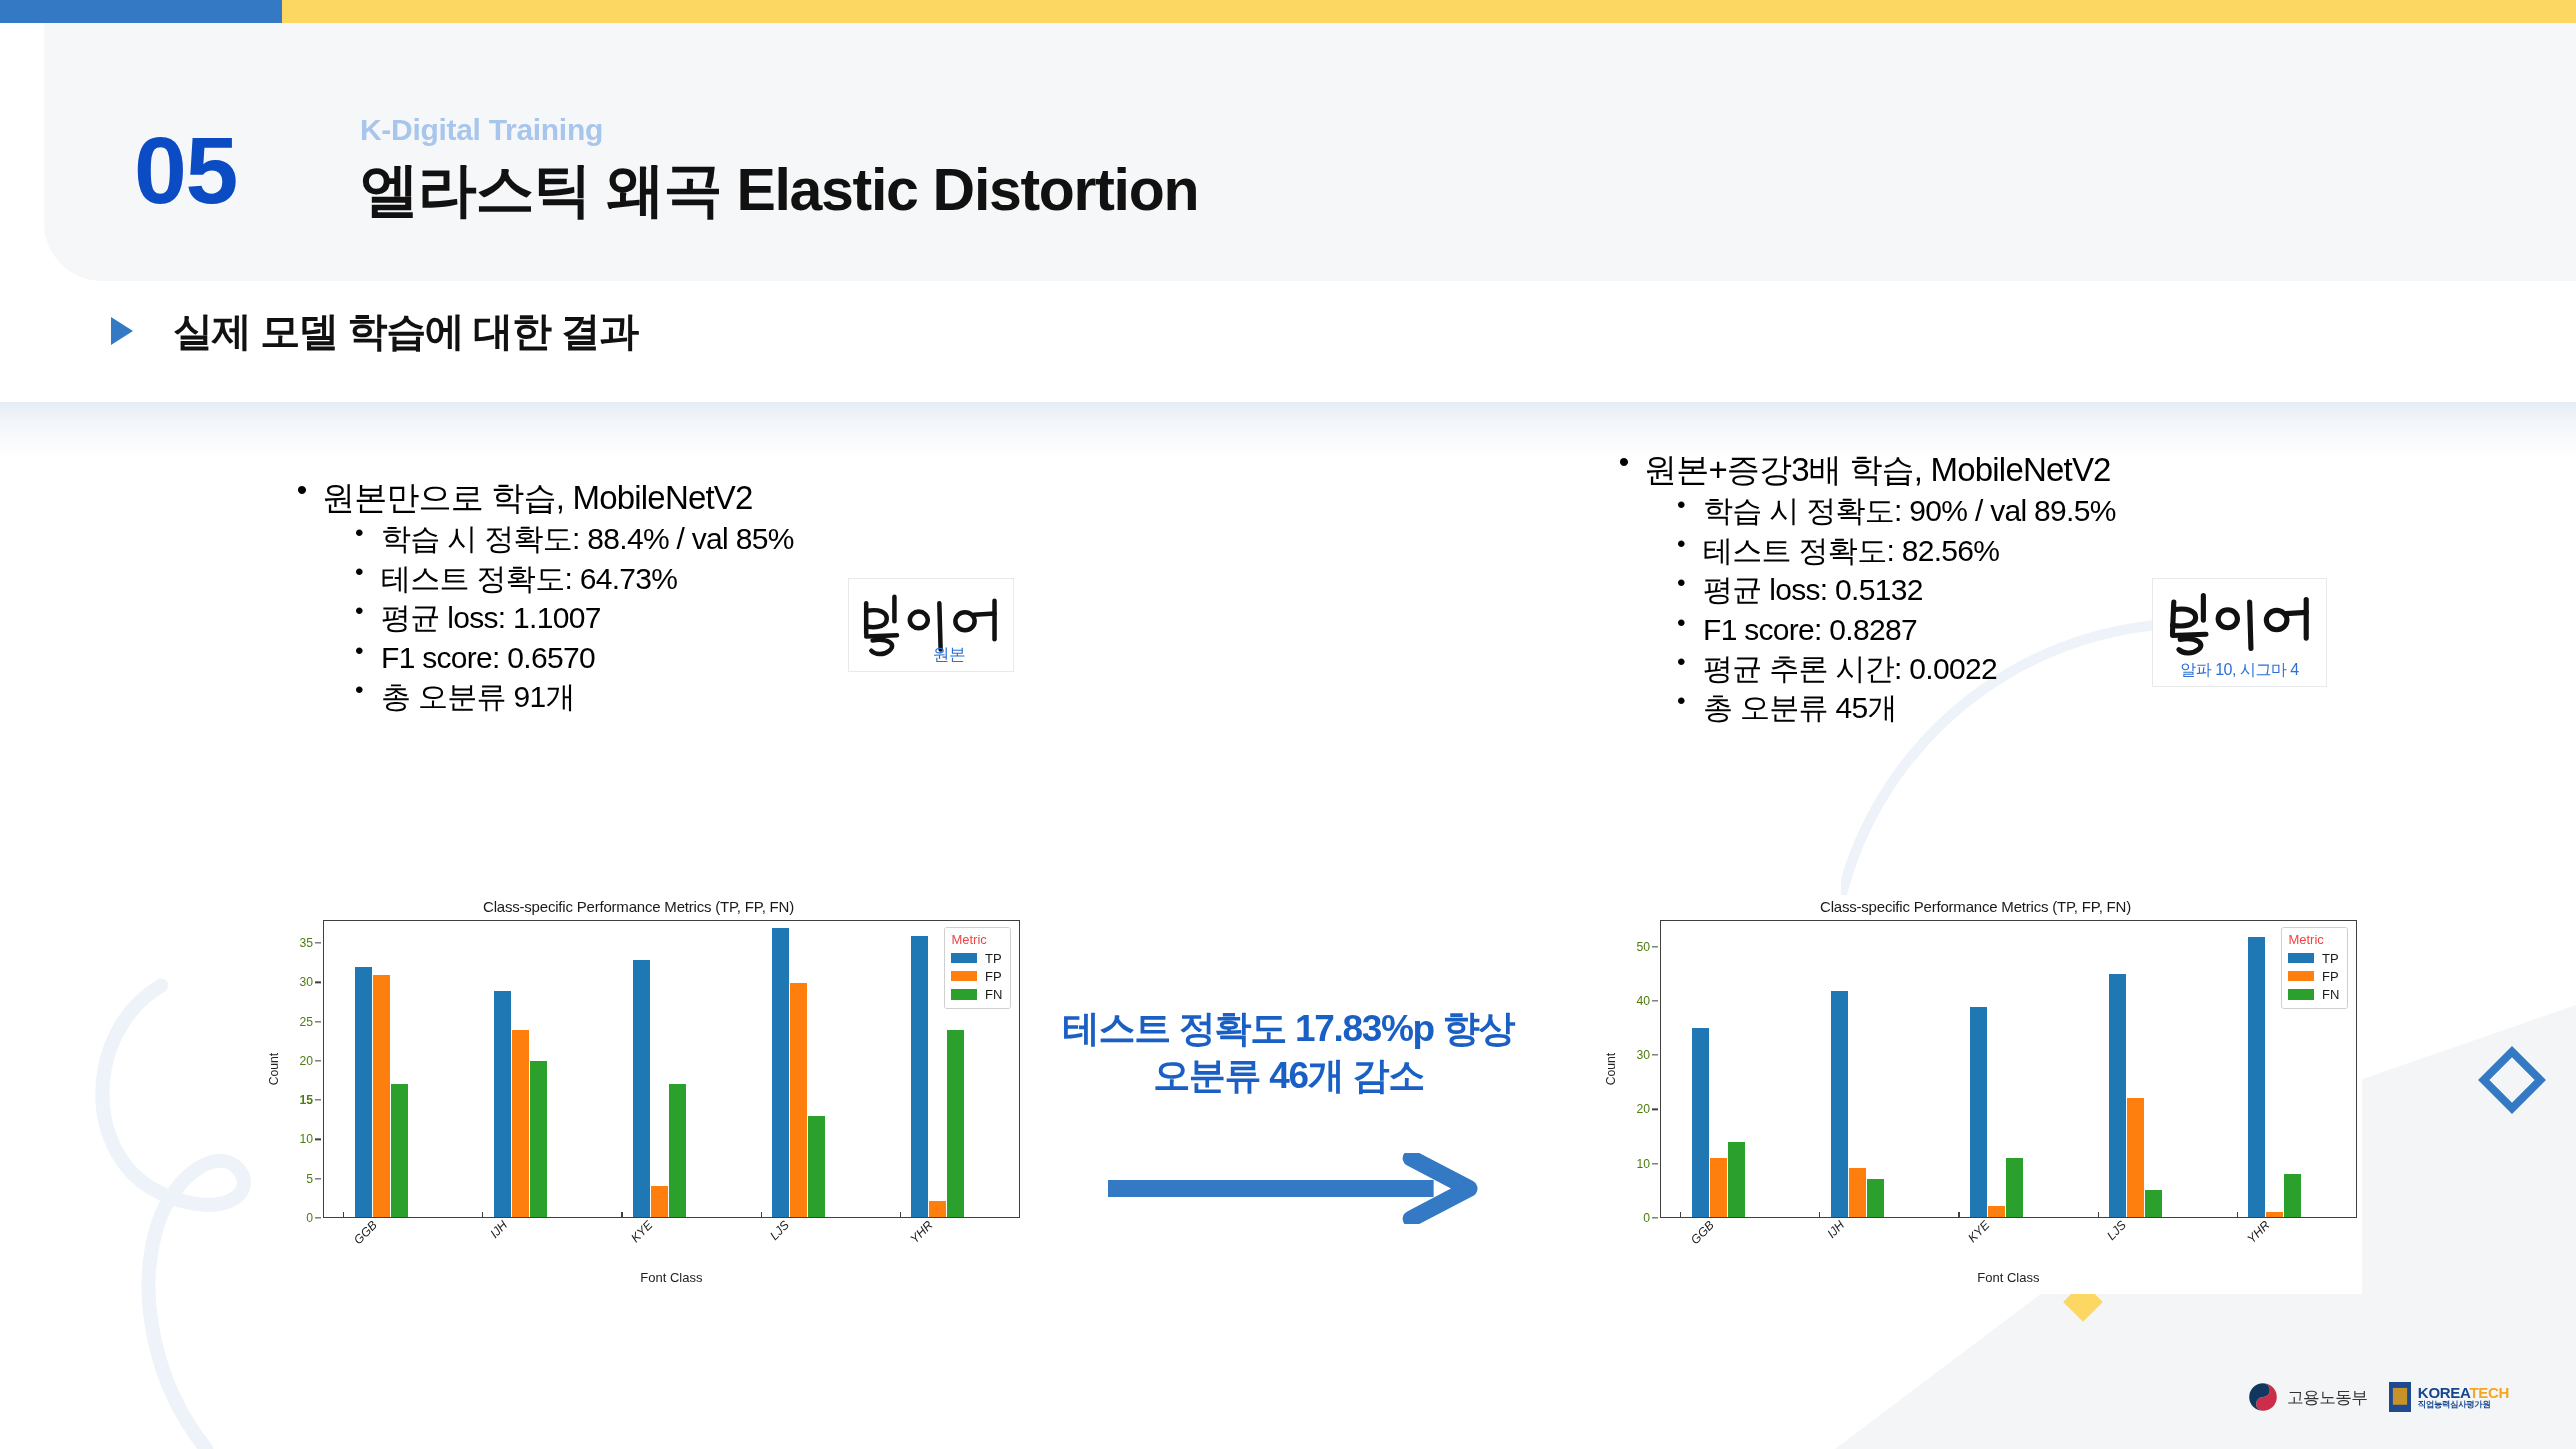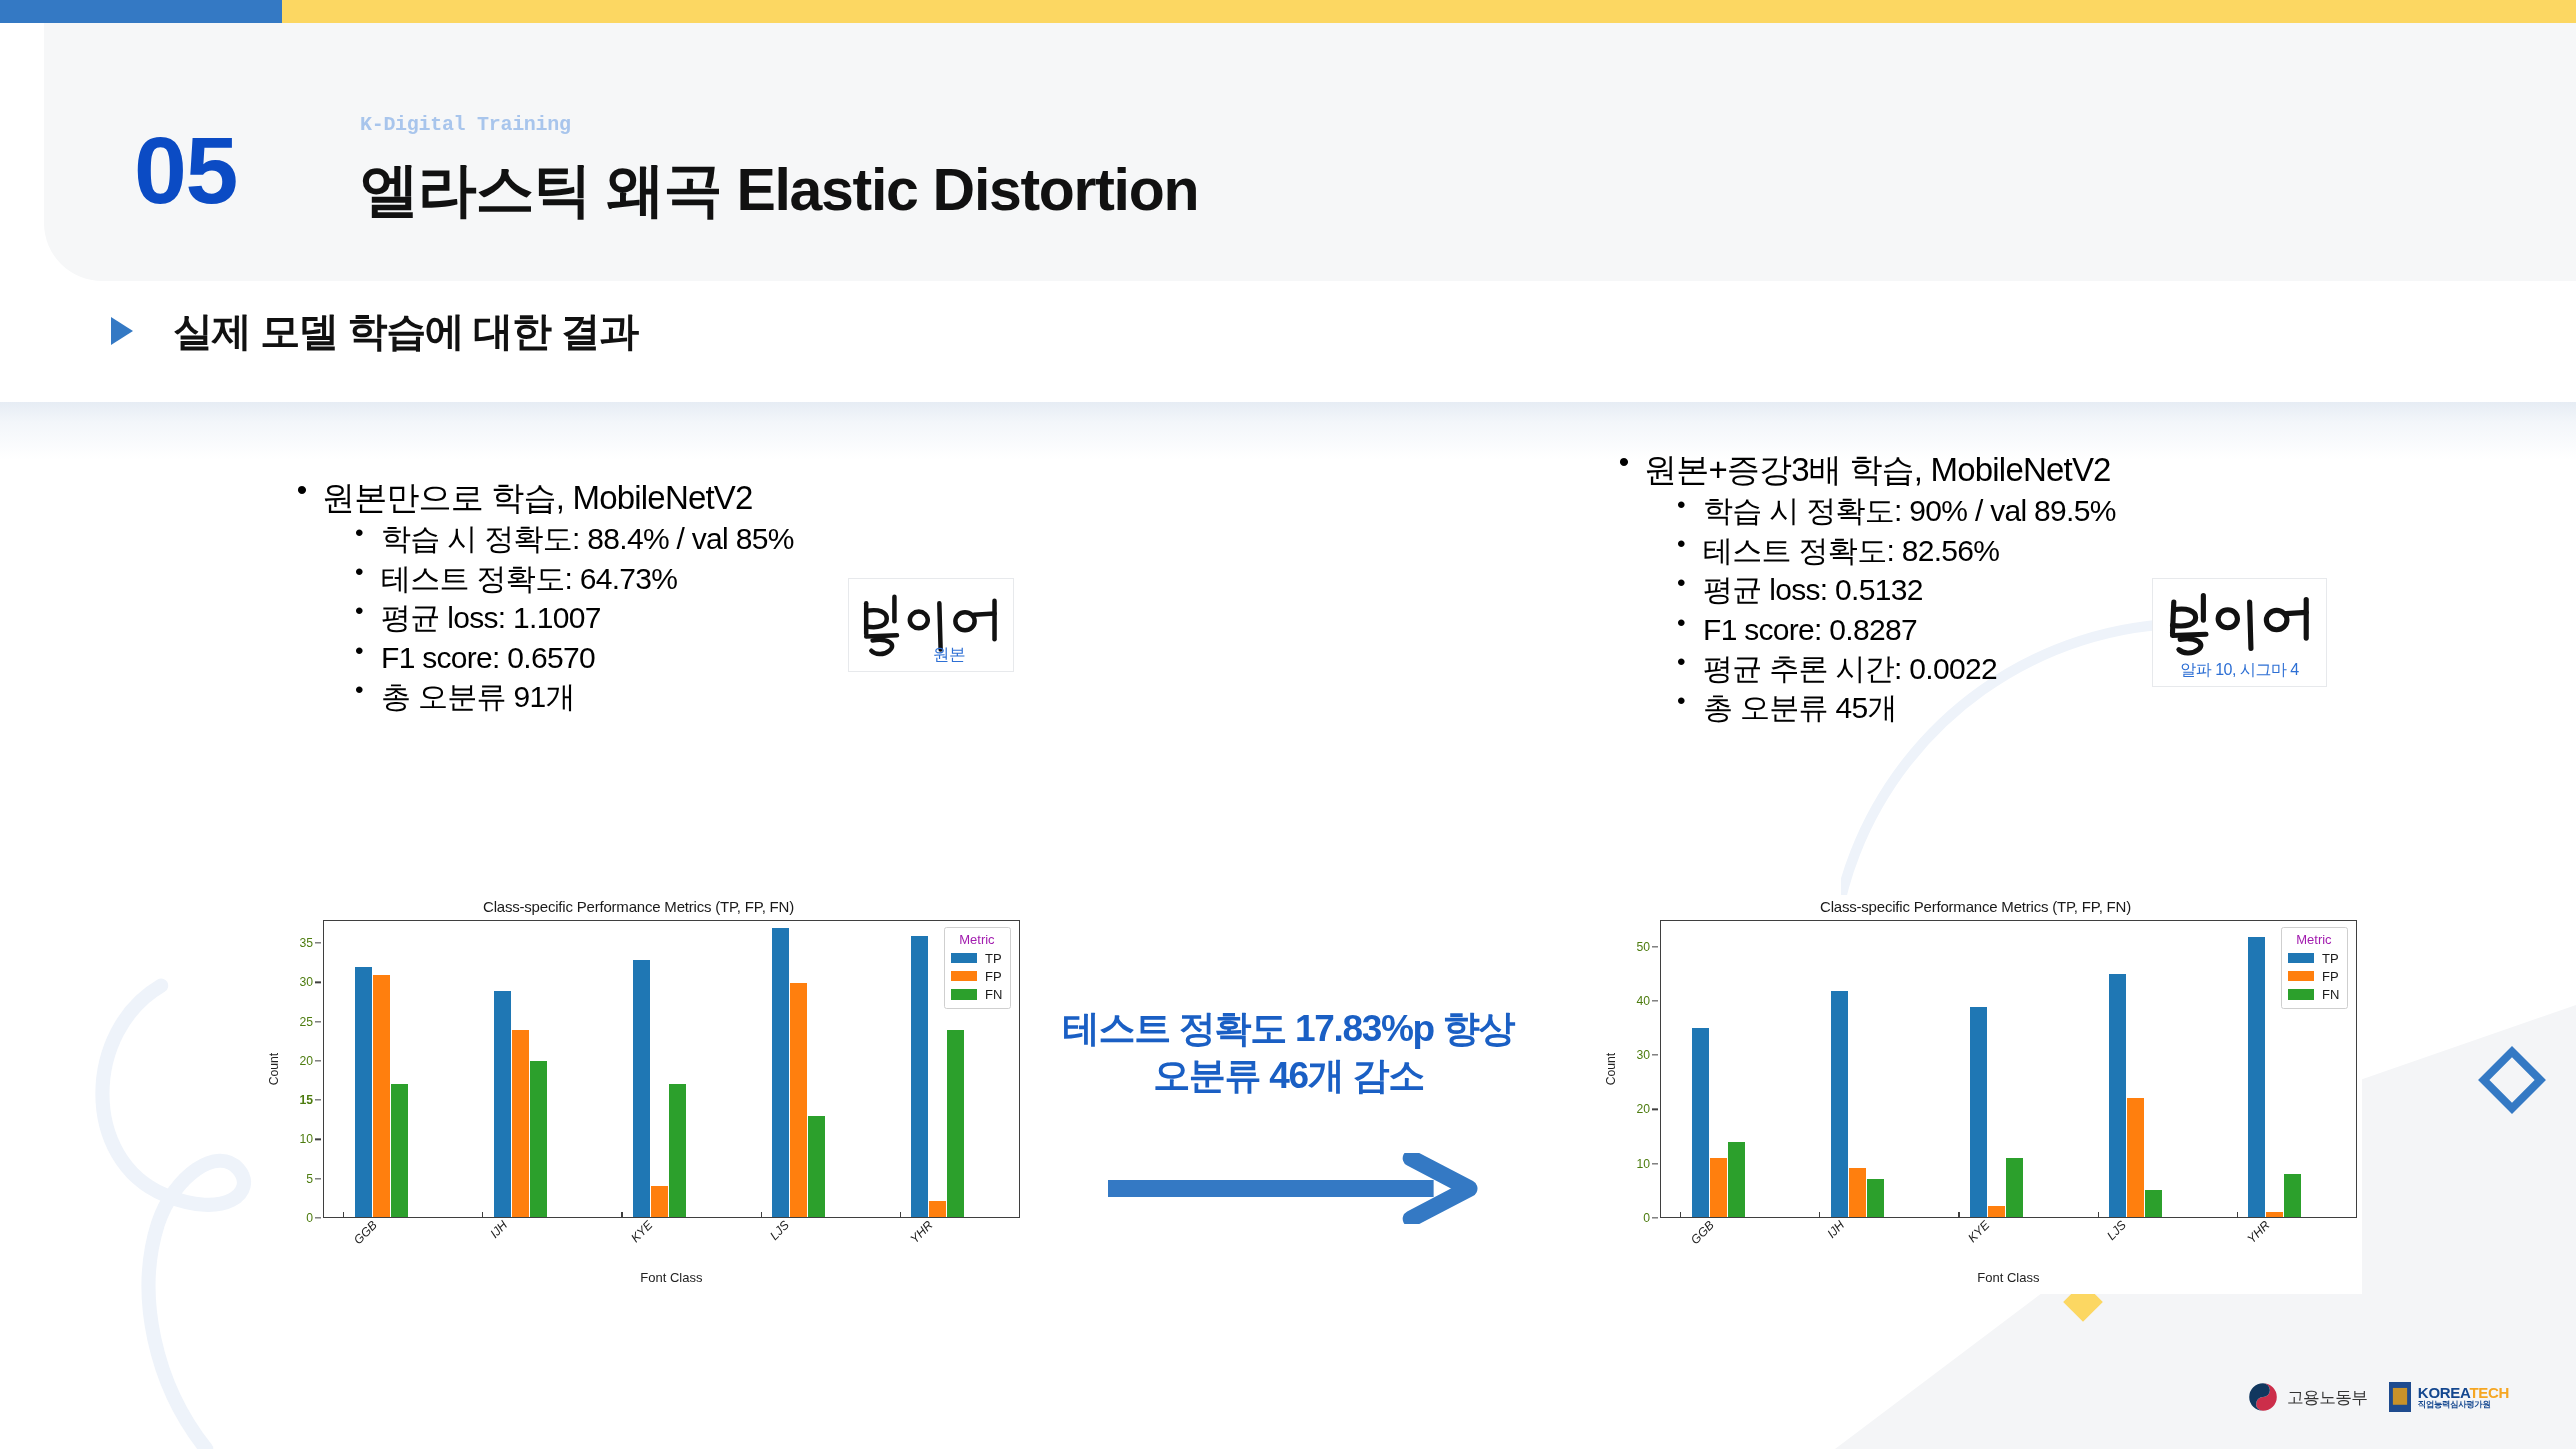--- a/index.html
+++ b/index.html
@@ -20,21 +20,21 @@
     position:absolute; left:44px; top:23px; width:2532px; height:258px;
     background:#f6f7f8; border-bottom-left-radius:58px;
   }
   .num-05 {
     position:absolute; left:90px; top:100px;
     font-size:95px; font-weight:700; color:#0b4bc4; letter-spacing:-1.3px; line-height:1;
     font-family:"Liberation Sans","DejaVu Sans",sans-serif;
   }
   .kdt {
     position:absolute; left:316px; top:90px;
-    font-size:20px; font-weight:700; color:#a8c5ec; letter-spacing:-0.3px;font-family:Liberation Mono, monospace;
+    font-size:30px; font-weight:700; color:#a8c5ec; letter-spacing:-0.3px;
   }
   .header-title {
     position:absolute; left:316px; top:128px;
     font-size:59px; font-weight:700; color:#111111; letter-spacing:-1.3px; white-space:nowrap;
   }
 
   
   .divider {
     position:absolute; left:0; top:402px; width:2576px; height:58px;
     background:linear-gradient(180deg, #e6ecf4 0%, #f3f6fa 35%, #ffffff 100%);
@@ -146,21 +146,21 @@
   }
   .xtick-mark { position:absolute; top:-5.8px; width:1.3px; height:5.8px; background:#3f3f3f; }
   .xlabel {
     position:absolute; left:71px; right:5.2px; bottom:9px; text-align:center;
     font-size:13px; color:#222;
   }
   .legend {
     position:absolute; right:7.7px; top:6.4px; background:#fff;
     border:0.6px solid #cfcfcf; border-radius:2.6px; padding:4.5px 7.7px 5.8px 6.4px;
   }
-  .legend-title { font-size:13px; color:#a21caf; text-align:center; margin-bottom:3.2px; }
+  .legend-title { font-size:13px; color:#ef4444; text-align:left; margin-bottom:3.2px; }
   .legend-row { display:flex; align-items:center; margin-top:3.2px; }
   .legend-swatch { width:26px; height:10.3px; margin-right:7.7px; }
   .legend-label { font-size:13px; color:#1a1a1a; }
 
   
   .footer { position:absolute; left:2248px; top:1382px; display:flex; align-items:center; gap:22px; }
   .logo-moel { display:flex; align-items:center; gap:9px; }
   .logo-moel-text { font-size:16.7px; color:#333; letter-spacing:-0.6px; }
   .logo-ktech { display:flex; align-items:center; gap:6.4px; }
   .ktech-shield { width:22px; height:30px; background:#1e4b8f; display:block; }

